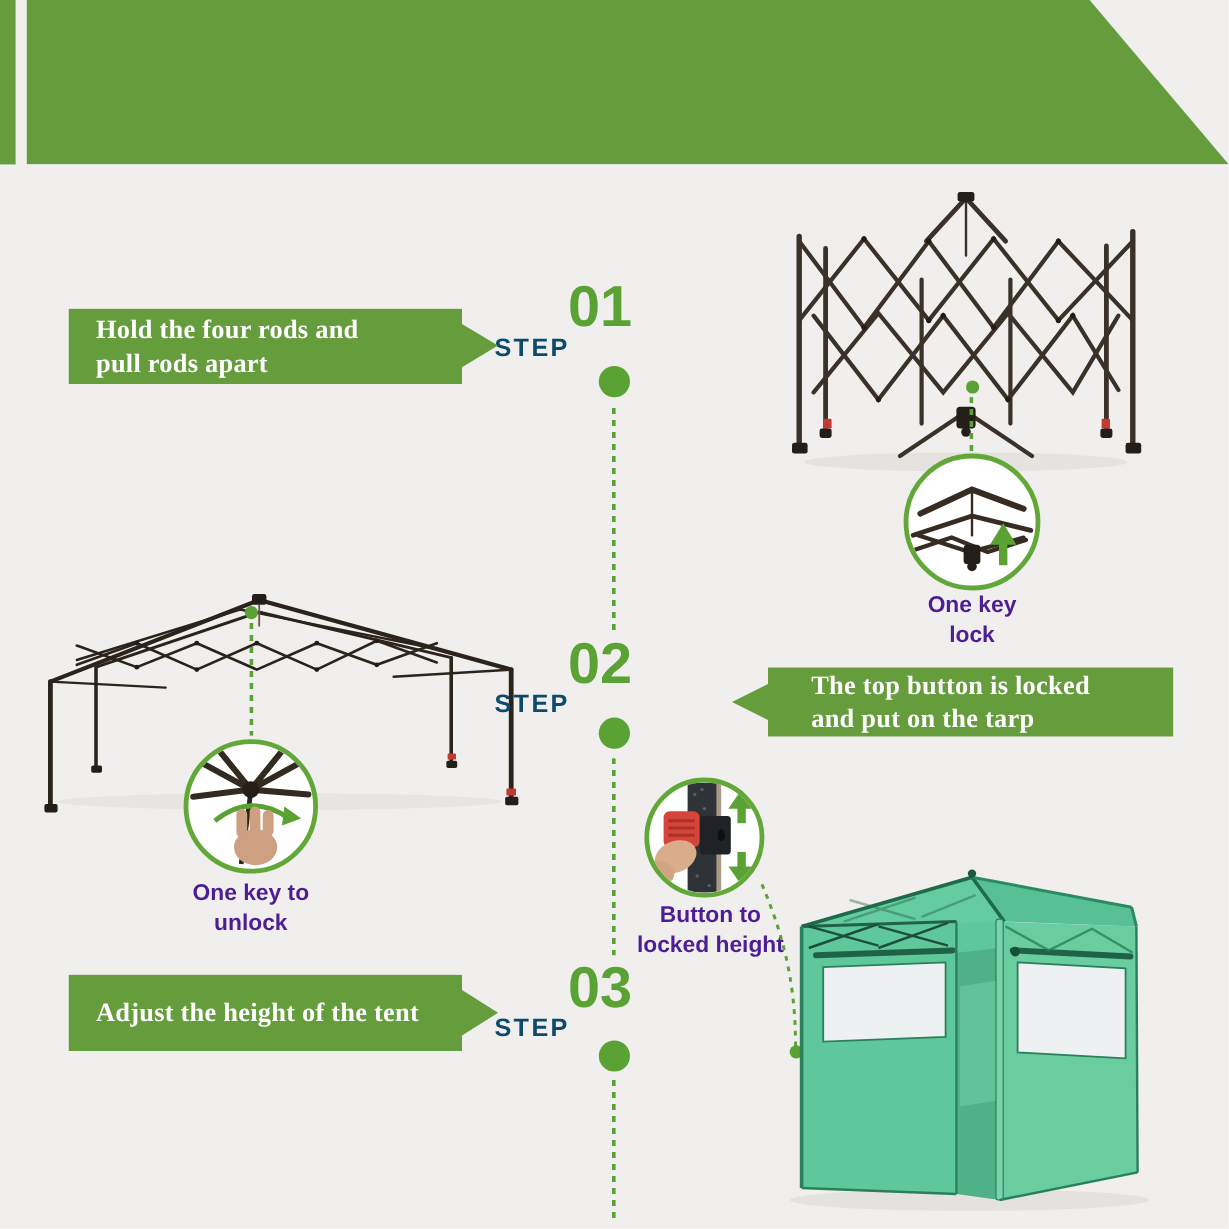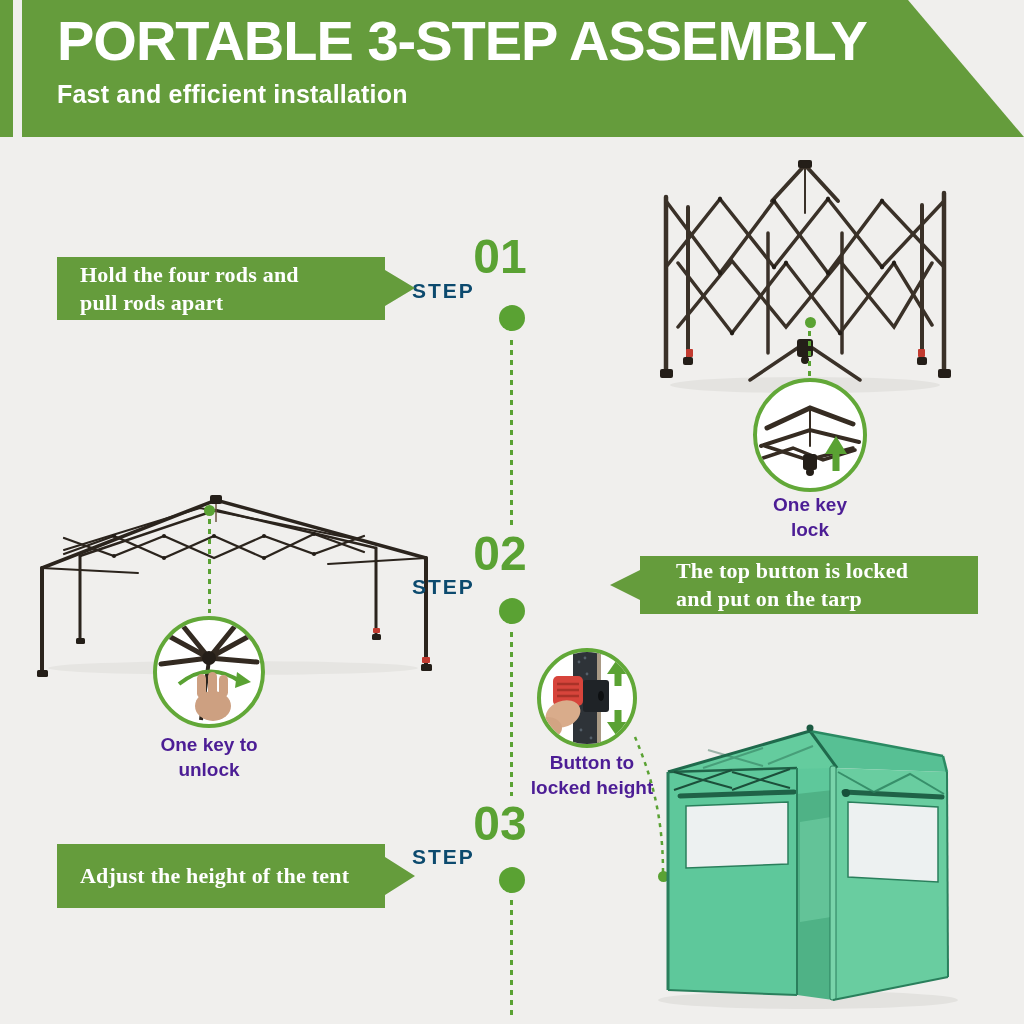--- a/index.html
+++ b/index.html
@@ -28,21 +28,21 @@
     background-image:repeating-linear-gradient(to bottom,#5aa233 0 5px,transparent 5px 10px); }
 
   
   .banner { position:absolute; background:#659c3c; color:#fff; display:flex; flex-direction:column;
     justify-content:center; }
   .banner .line { font-size:22px; font-weight:600; line-height:28px; letter-spacing:0.2px;font-family:Liberation Serif, serif; }
   .banner-1 { left:57px; top:257px; width:358px; height:63px; padding-left:23px;
     clip-path:polygon(0 0,328px 0,328px 13px,358px 31px,328px 49px,328px 63px,0 63px); }
   .banner-2 { left:610px; top:556px; width:368px; height:58px; padding-left:66px;
     clip-path:polygon(30px 0,368px 0,368px 58px,30px 58px,30px 44px,0 29px,30px 14px); }
-  .banner-3 { left:57px; top:844px; width:358px; height:64px; padding-left:23px;
+  .banner-3 { left:57px; top:812px; width:358px; height:64px; padding-left:23px;
     clip-path:polygon(0 0,328px 0,328px 13px,358px 32px,328px 51px,328px 64px,0 64px); }
 
   
   .zoom-circle { position:absolute; background:#fff; border:4px solid #62a838; border-radius:50%; overflow:hidden; }
   .zc-1 { left:753px; top:378px; width:114px; height:114px; }
   .zc-2 { left:153px; top:616px; width:112px; height:112px; }
   .zc-3 { left:537px; top:648px; width:100px; height:100px; }
   .callout-label { position:absolute; text-align:center; color:#4c1d95; font-size:19px; font-weight:600;
     line-height:25px; }
   .cl-1 { left:745px; top:492px; width:130px; }
@@ -52,22 +52,20 @@
   .illu { position:absolute; }
   svg { display:block; }
 </style>
 </head>
 <body>
 
 <div class="page">
 
   <div class="accent-stripe"></div>
   <div class="header-band">
-    <div class="page-title">PORTABLE 3-STEP ASSEMBLY</div>
-    <div class="page-subtitle">Fast and efficient installation</div>
   </div>
 
   <svg class="illu" style="left:650px; top:155px;" width="310" height="245" viewBox="0 0 310 245">
     <ellipse cx="155" cy="230" rx="135" ry="8" fill="#e4e3e0"></ellipse>
     <g stroke="#3a3128" stroke-linecap="round" fill="none">
       <path d="M16,42 V216 M294,38 V216" stroke-width="4.5"></path>
       <path d="M38,52 V204 M272,50 V204" stroke-width="4"></path>
       <path d="M118,78 V198 M192,78 V198" stroke-width="3.5"></path>
       <path d="M155,10 L122,46 M155,10 L188,46" stroke-width="4"></path>
       <path d="M155,10 V58" stroke-width="2"></path>

